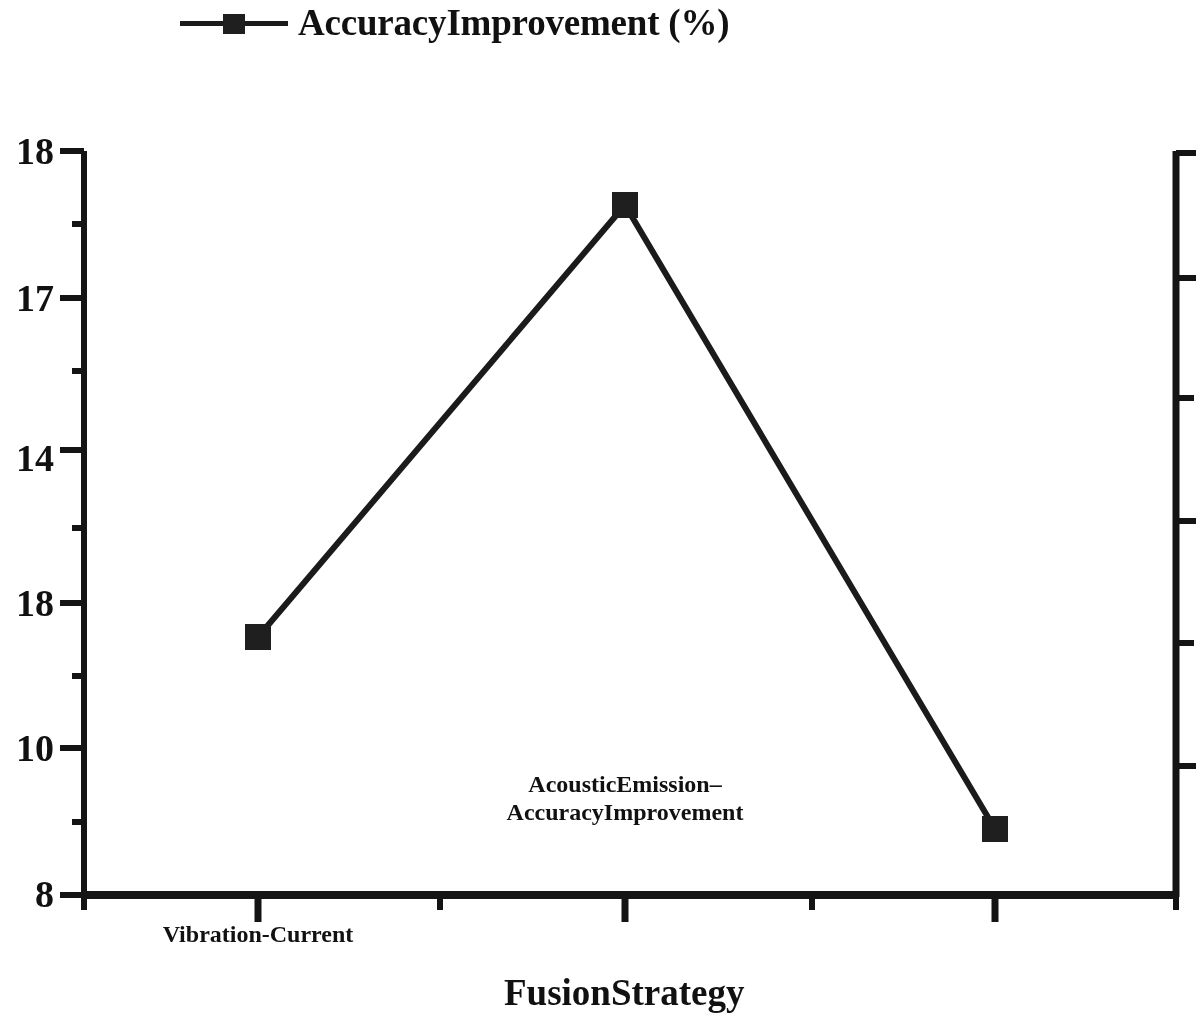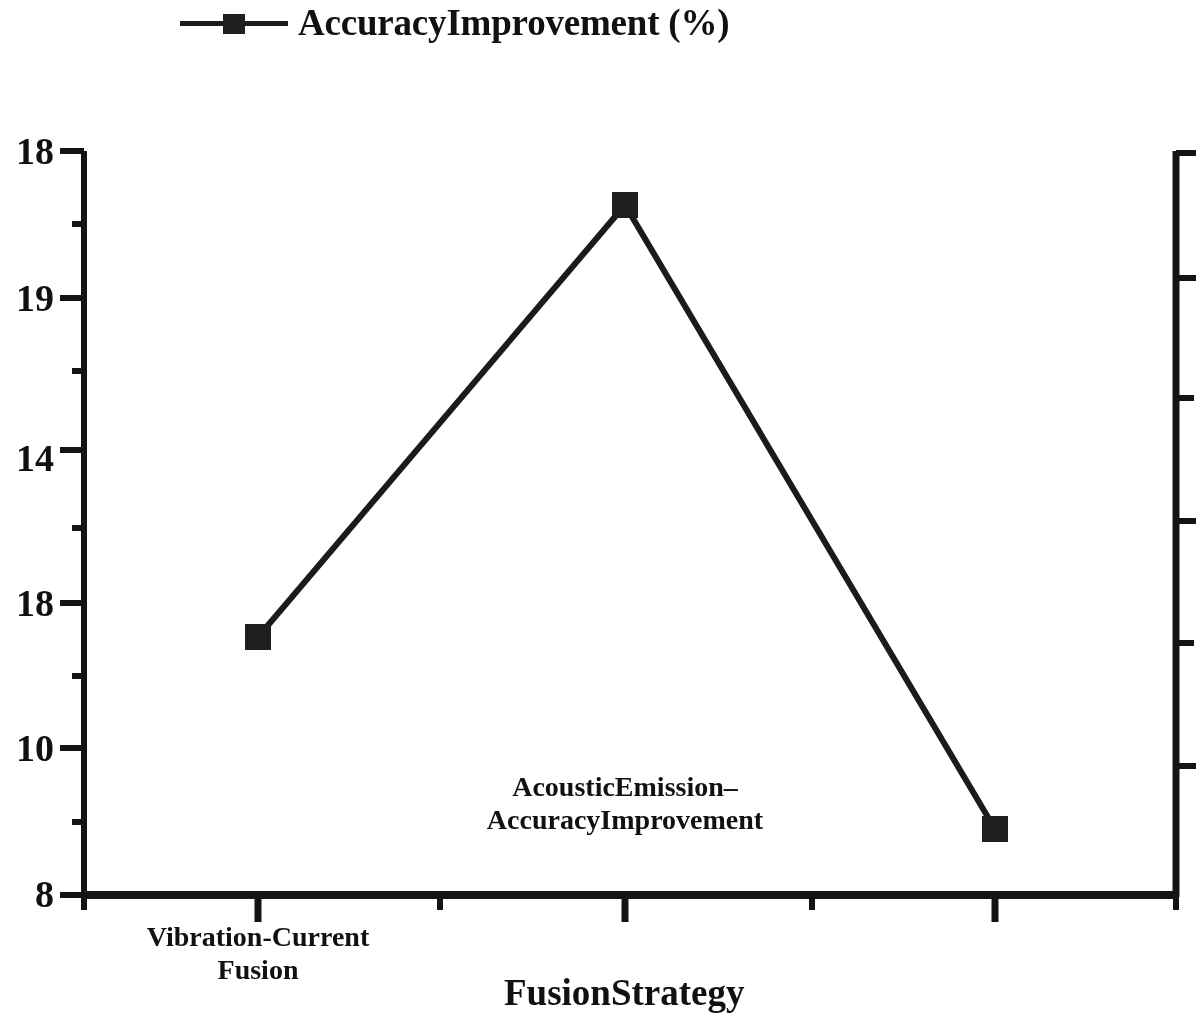--- a/index.html
+++ b/index.html
@@ -74,21 +74,21 @@
   .axis-label {
     position: absolute;
     font-size: 38px;
     font-weight: bold;
     white-space: nowrap;
     text-align: right;
   }
 
   .xtick-label {
     position: absolute;
-    font-size: 28px;
+    font-size: 24px;
     font-weight: bold;
     white-space: nowrap;
     text-align: center;
     line-height: 1.18;
   }
 
   #xaxis-title {
     position: absolute;
     font-size: 37px;
     font-weight: bold;
@@ -155,29 +155,28 @@
     </g>
 
     <polyline points="258,637 625,205 995,829" fill="none" stroke="#1b1b1b" stroke-width="6"></polyline>
 
     <rect x="245" y="624" width="26" height="26" fill="#1f1f1f"></rect>
     <rect x="612" y="192" width="26" height="26" fill="#1f1f1f"></rect>
     <rect x="982" y="816" width="26" height="26" fill="#1f1f1f"></rect>
   </svg>
 
   <div class="axis-label" style="left:0px; top:129px; width:54px;">18</div>
-  <div class="axis-label" style="left:0px; top:276px; width:54px;">19</div>
+  <div class="axis-label" style="left:0px; top:276px; width:54px;">17</div>
   <div class="axis-label" style="left:0px; top:428px; width:54px;margin-top:8px;">14</div>
   <div class="axis-label" style="left:0px; top:581px; width:54px;">18</div>
   <div class="axis-label" style="left:0px; top:726px; width:54px;">10</div>
   <div class="axis-label" style="left:0px; top:872px; width:54px;">8</div>
 
   <div class="xtick-label" style="left:58px; top:920px; width:400px;text-align:center;">
     <div>Vibration-Current</div>
-    <div>Fusion</div>
   </div>
 
   <div class="xtick-label" style="left:385px; top:770px; width:480px;">
     <div>AcousticEmission–</div>
     <div>AccuracyImprovement</div>
   </div>
 
 
   <div id="xaxis-title" style="left:478px; top:971px;margin-left:26px;">FusionStrategy</div>
 

